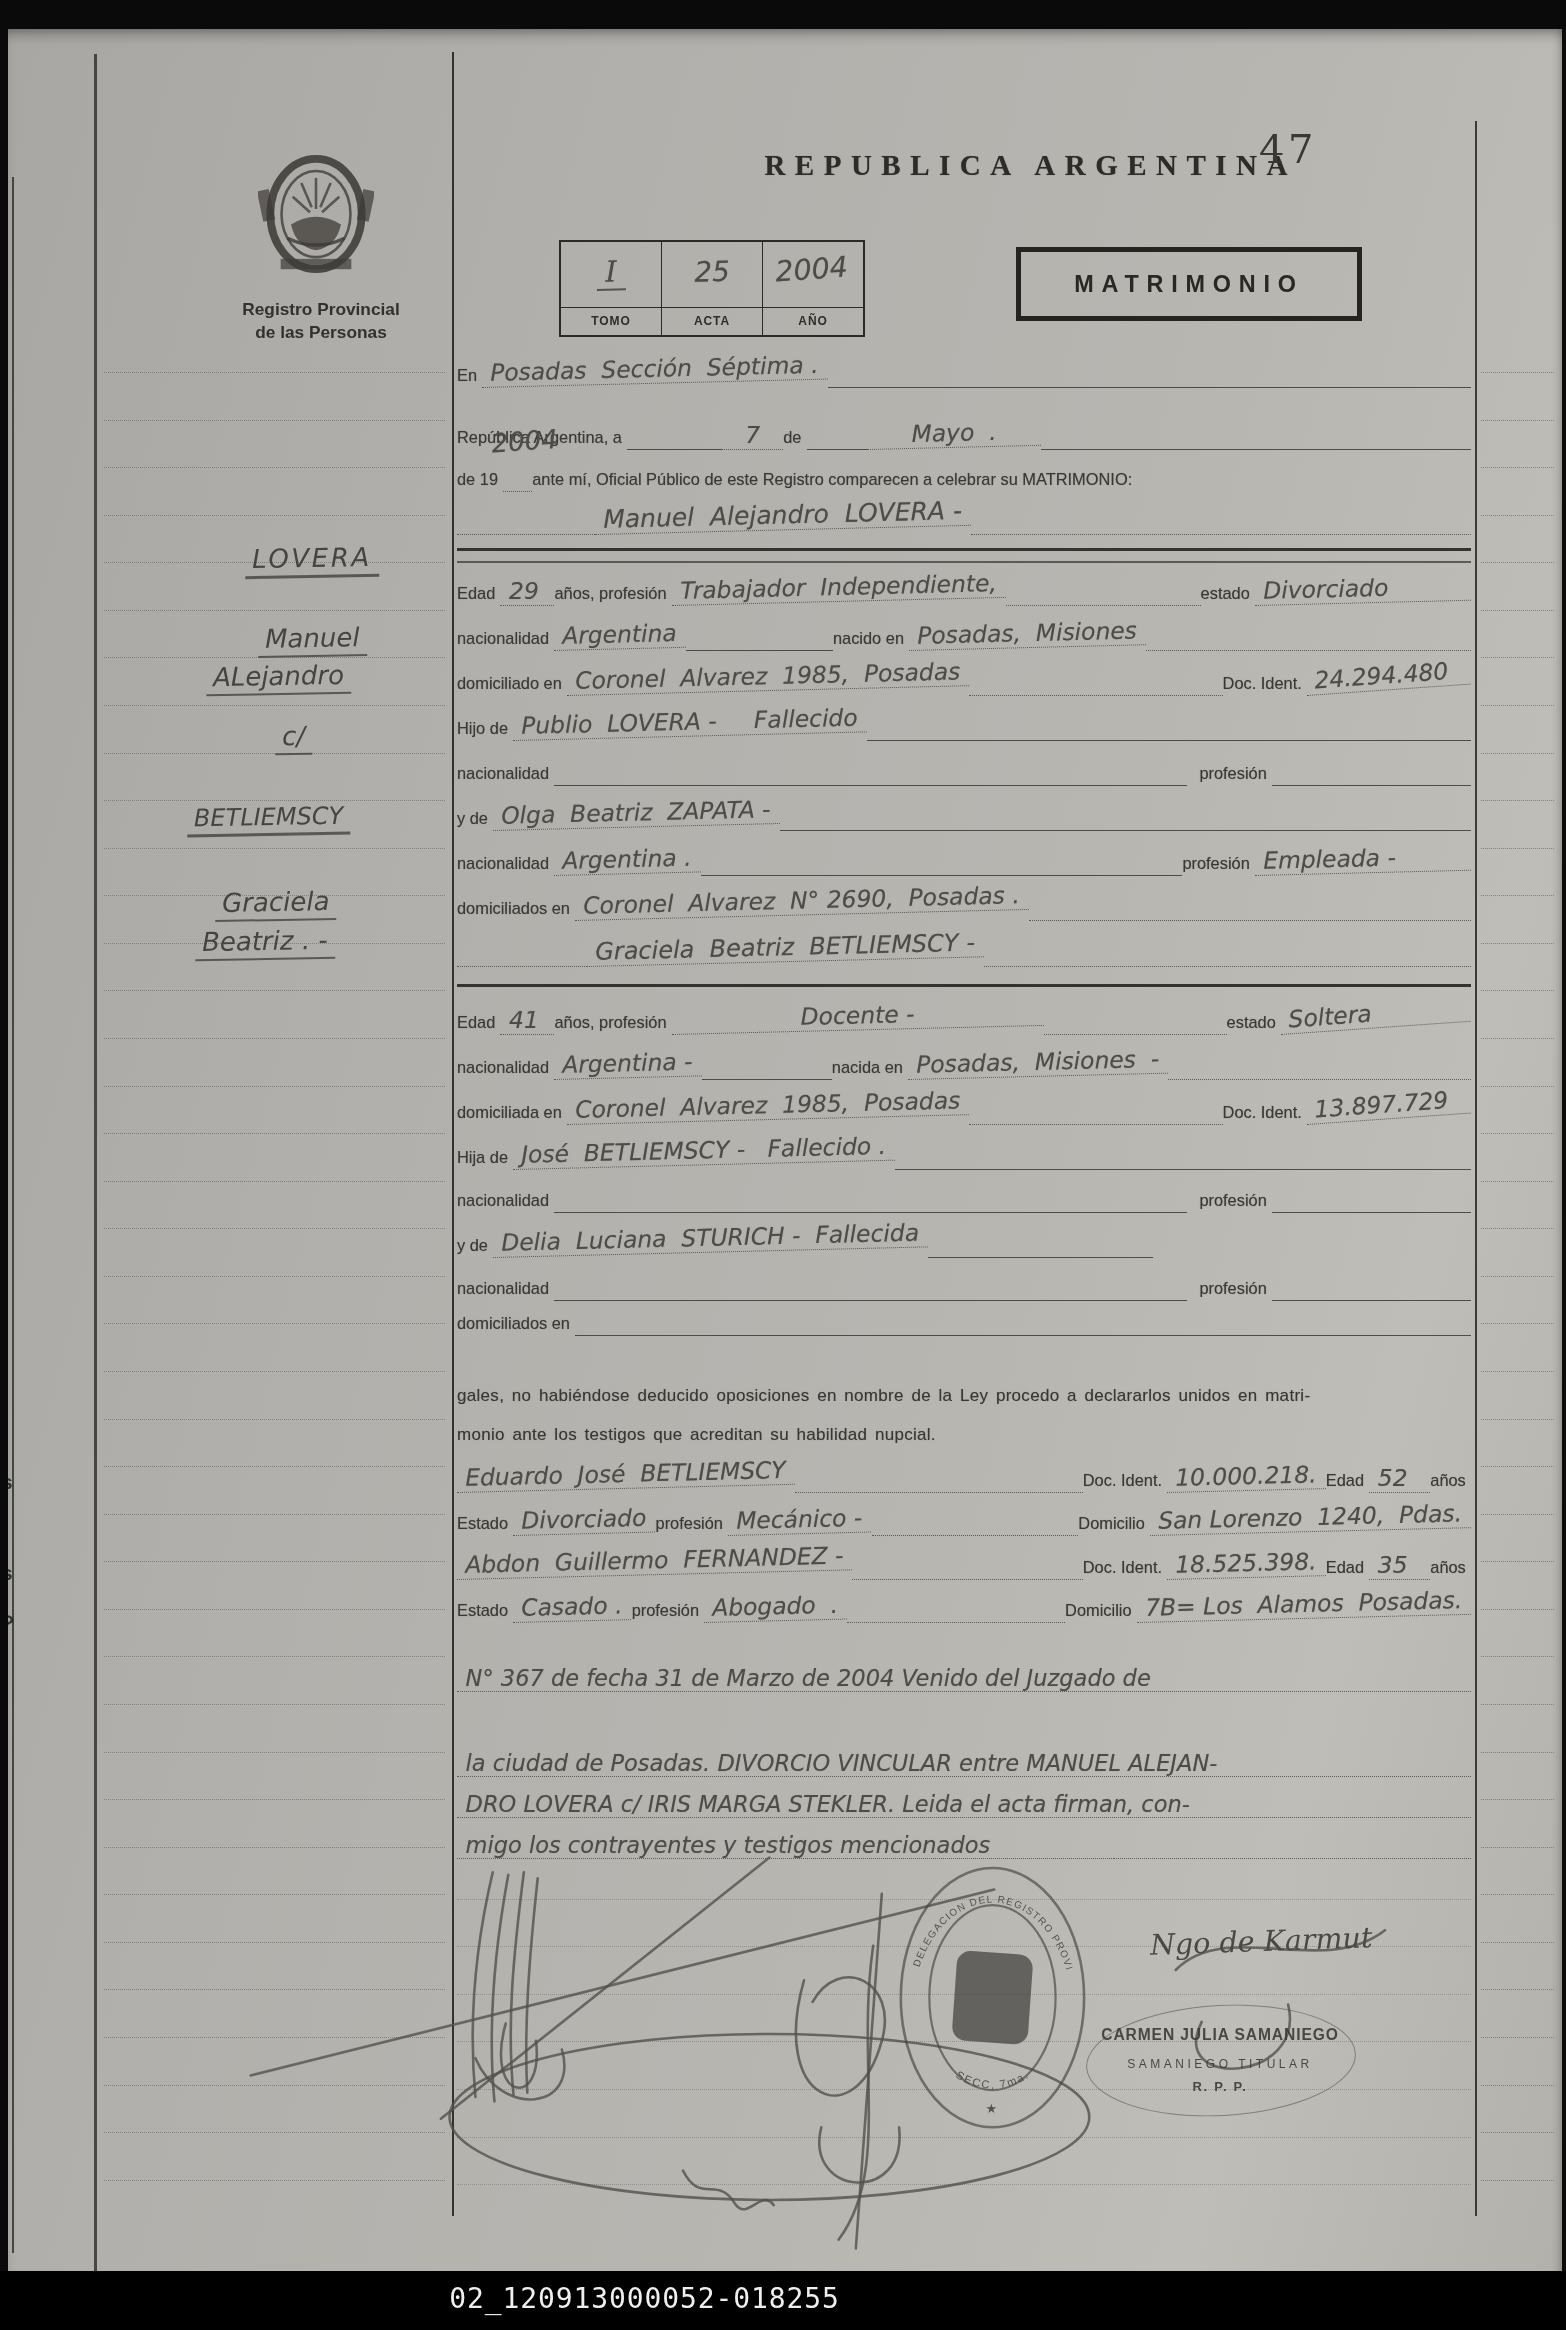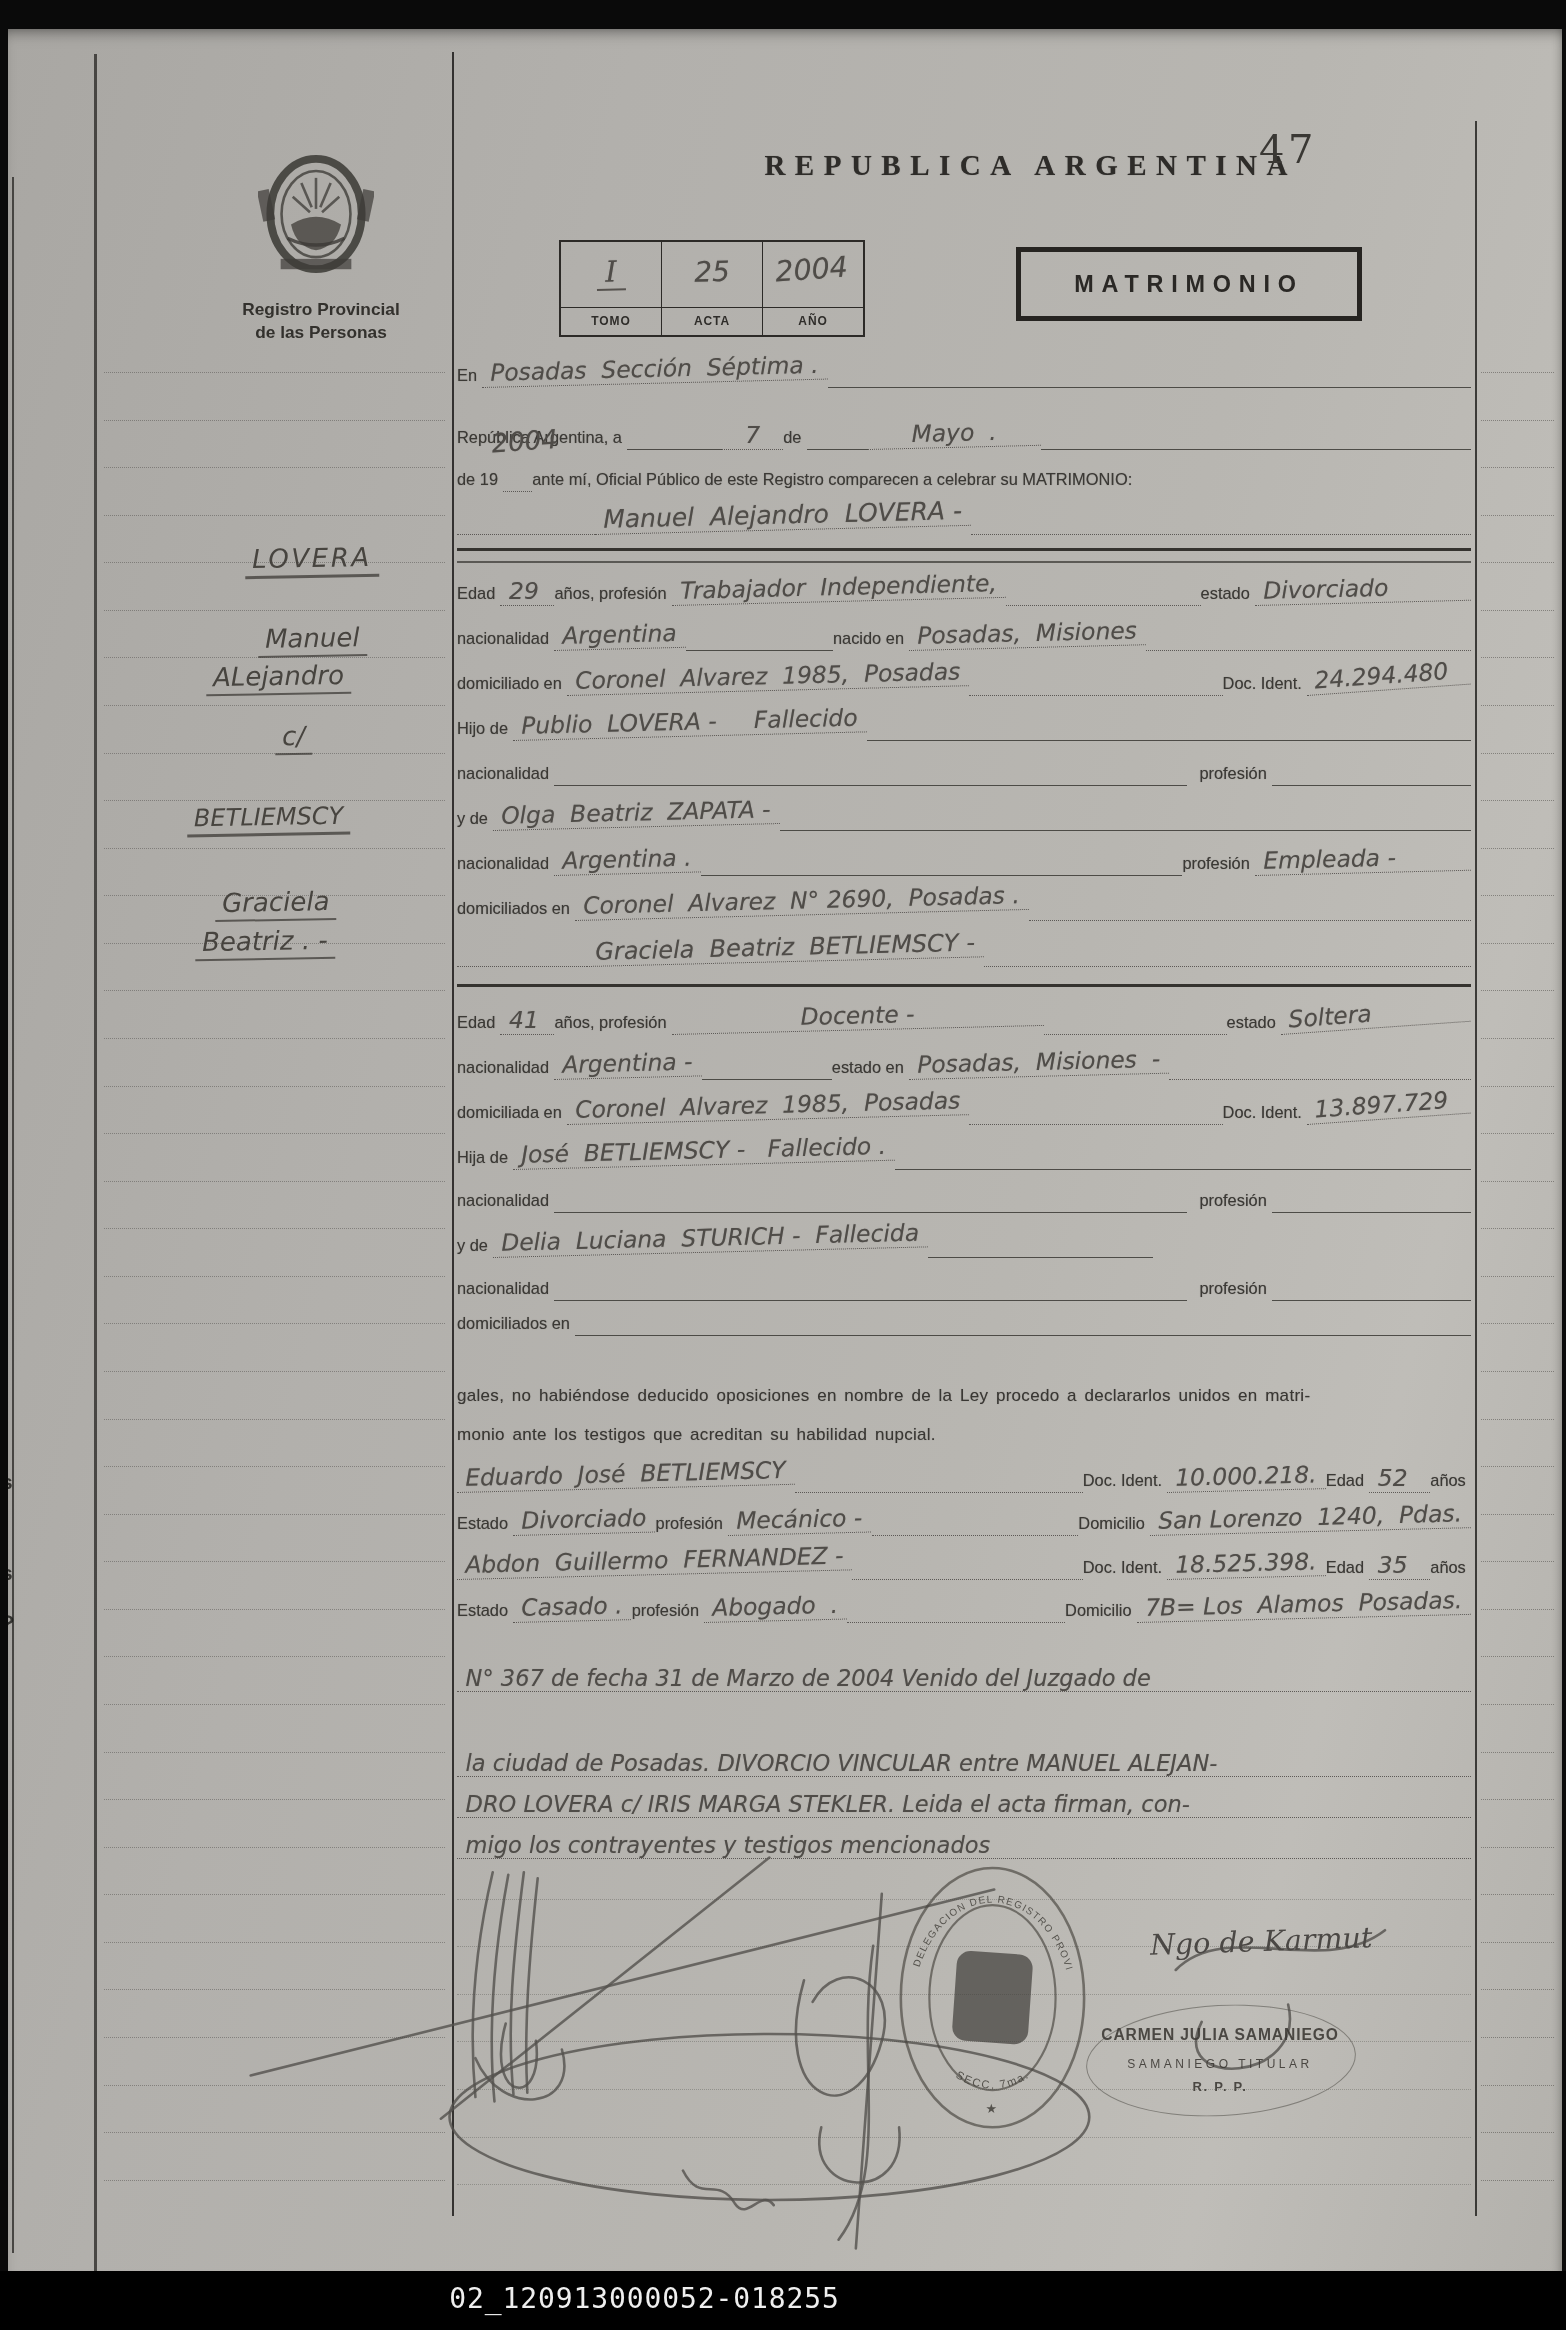--- a/index.html
+++ b/index.html
@@ -225,21 +225,21 @@
     <span class="pl">años, profesión</span>
     <span class="hw seg ctr tilt" style="width:372px">Docente -</span>
     <span class="fill seg"></span>
     <span class="pl">estado</span>
     <span class="hw seg tilt2" style="width:190px">Soltera</span>
   </div>
   <div class="line" style="top:1040px">
     <span class="pl">nacionalidad</span>
     <span class="hw seg tilt">Argentina -</span>
     <span class="fill seg solid" style="max-width:130px"></span>
-    <span class="pl">estado en</span>
+    <span class="pl">nacida en</span>
     <span class="hw seg tilt">Posadas,  Misiones  -</span>
     <span class="fill seg"></span>
   </div>
   <div class="line" style="top:1085px">
     <span class="pl">domiciliada en</span>
     <span class="hw seg tilt">Coronel  Alvarez  1985,  Posadas</span>
     <span class="fill seg"></span>
     <span class="pl">Doc. Ident.</span>
     <span class="hw seg tilt2" style="width:164px">13.897.729</span>
   </div>

